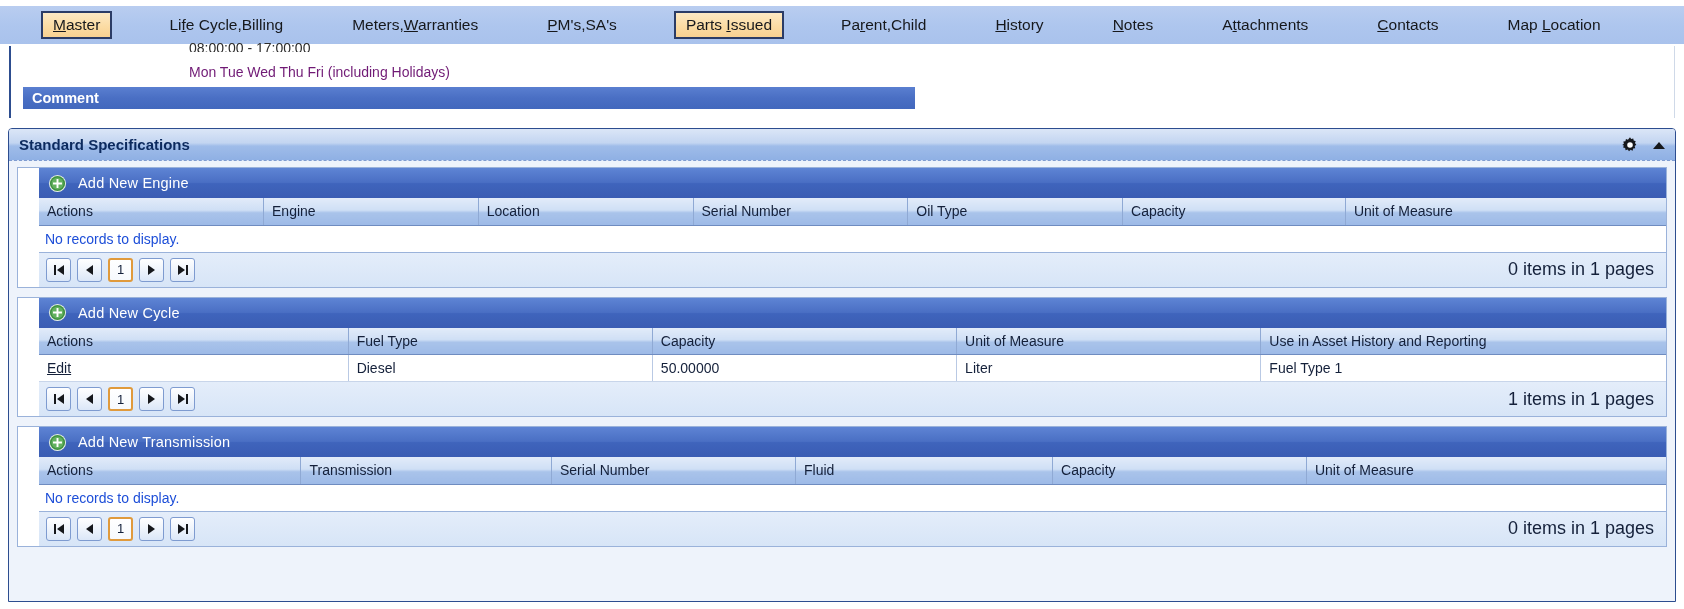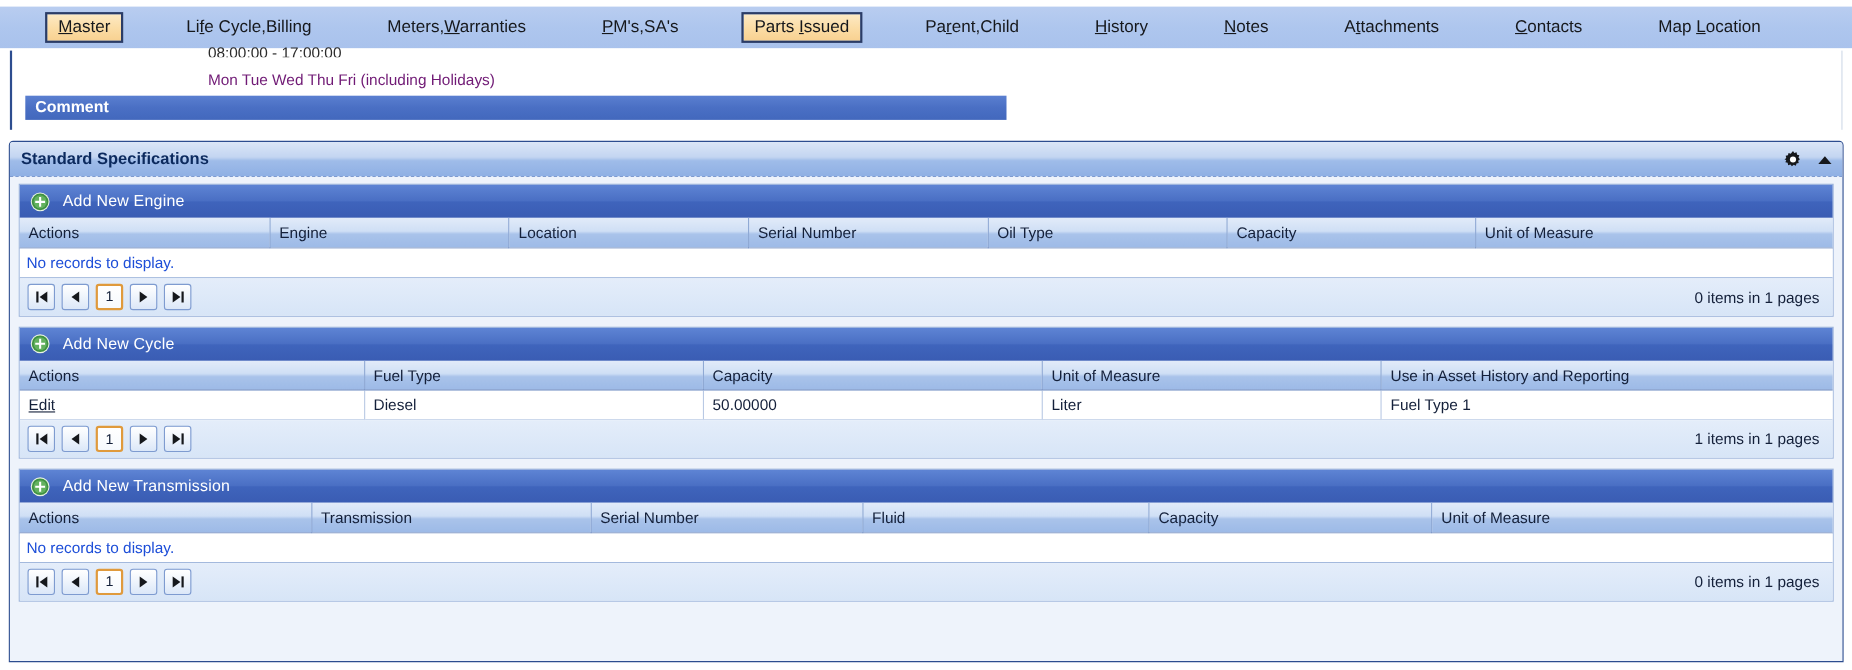--- a/index.html
+++ b/index.html
@@ -101,20 +101,21 @@
     cursor: pointer;
   }
 
   .spec-body { padding: 6px 8px 0 8px; }
 
   
   .grid-block {
     border: 1px solid #9ab2da;
     background: #fff;
     margin-bottom: 9px;
+    padding-left: 21px;
   }
   .grid-addbar {
     height: 30px;
     background: linear-gradient(to bottom,#5e84d4 0%,#4a6fc4 48%,#3f64bc 52%,#3a5cb3 100%);
     display: flex; align-items: center;
     padding-left: 9px;
     cursor: pointer;
   }
   .plus-icon { width: 19px; height: 19px; display:block; flex: none; }
   .addbar-label {
@@ -168,21 +169,21 @@
     display: flex; align-items: center; justify-content: center;
     cursor: pointer; flex: none;
   }
   .pbtn.cur {
     border: 2px solid #e09a3c;
     background: linear-gradient(to bottom,#ffffff 0%,#f6f9fd 100%);
     font-size: 13px; color: #14203a;
   }
   .pg-count {
     position: absolute; right: 12px;
-    font-size: 14px; color: #14203a; text-align: center;
+    font-size: 18px; color: #14203a; text-align: center;
   }
   .tri-l { width:0;height:0;border-top:5px solid transparent;border-bottom:5px solid transparent;border-right:7px solid #16181c; }
   .tri-r { width:0;height:0;border-top:5px solid transparent;border-bottom:5px solid transparent;border-left:7px solid #16181c; }
   .bar-l { width:2px;height:10px;background:#16181c;margin-right:1px; }
   .bar-r { width:2px;height:10px;background:#16181c;margin-left:1px; }
   .ico-row { display:flex; align-items:center; }
 </style>
 </head>
 <body>
 

